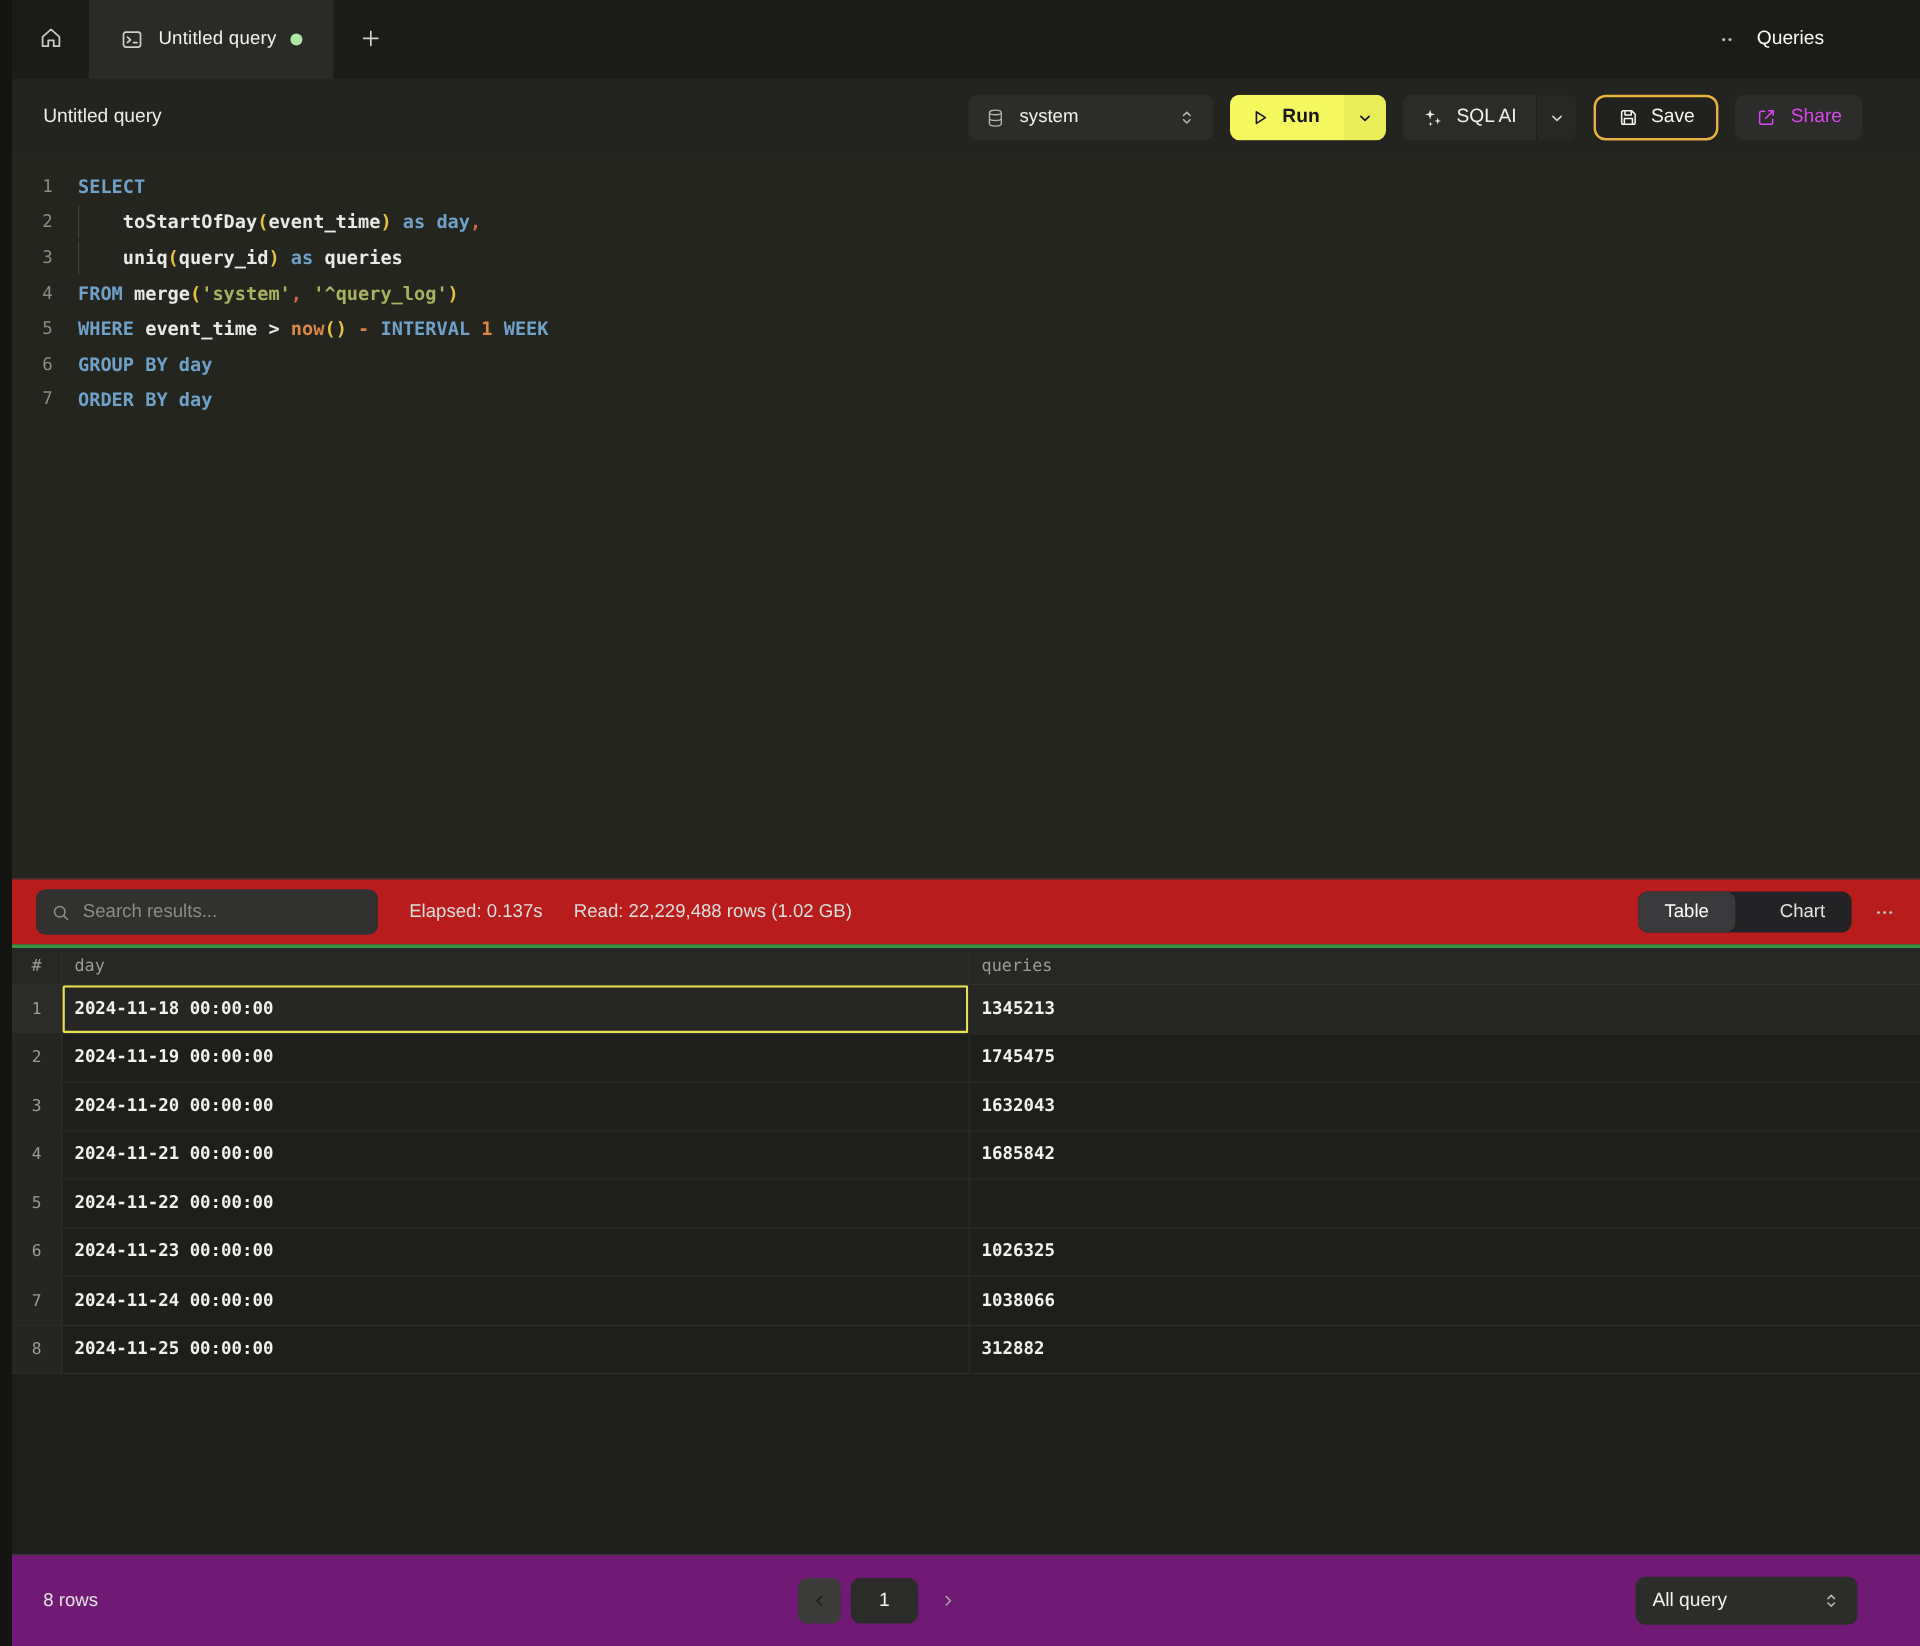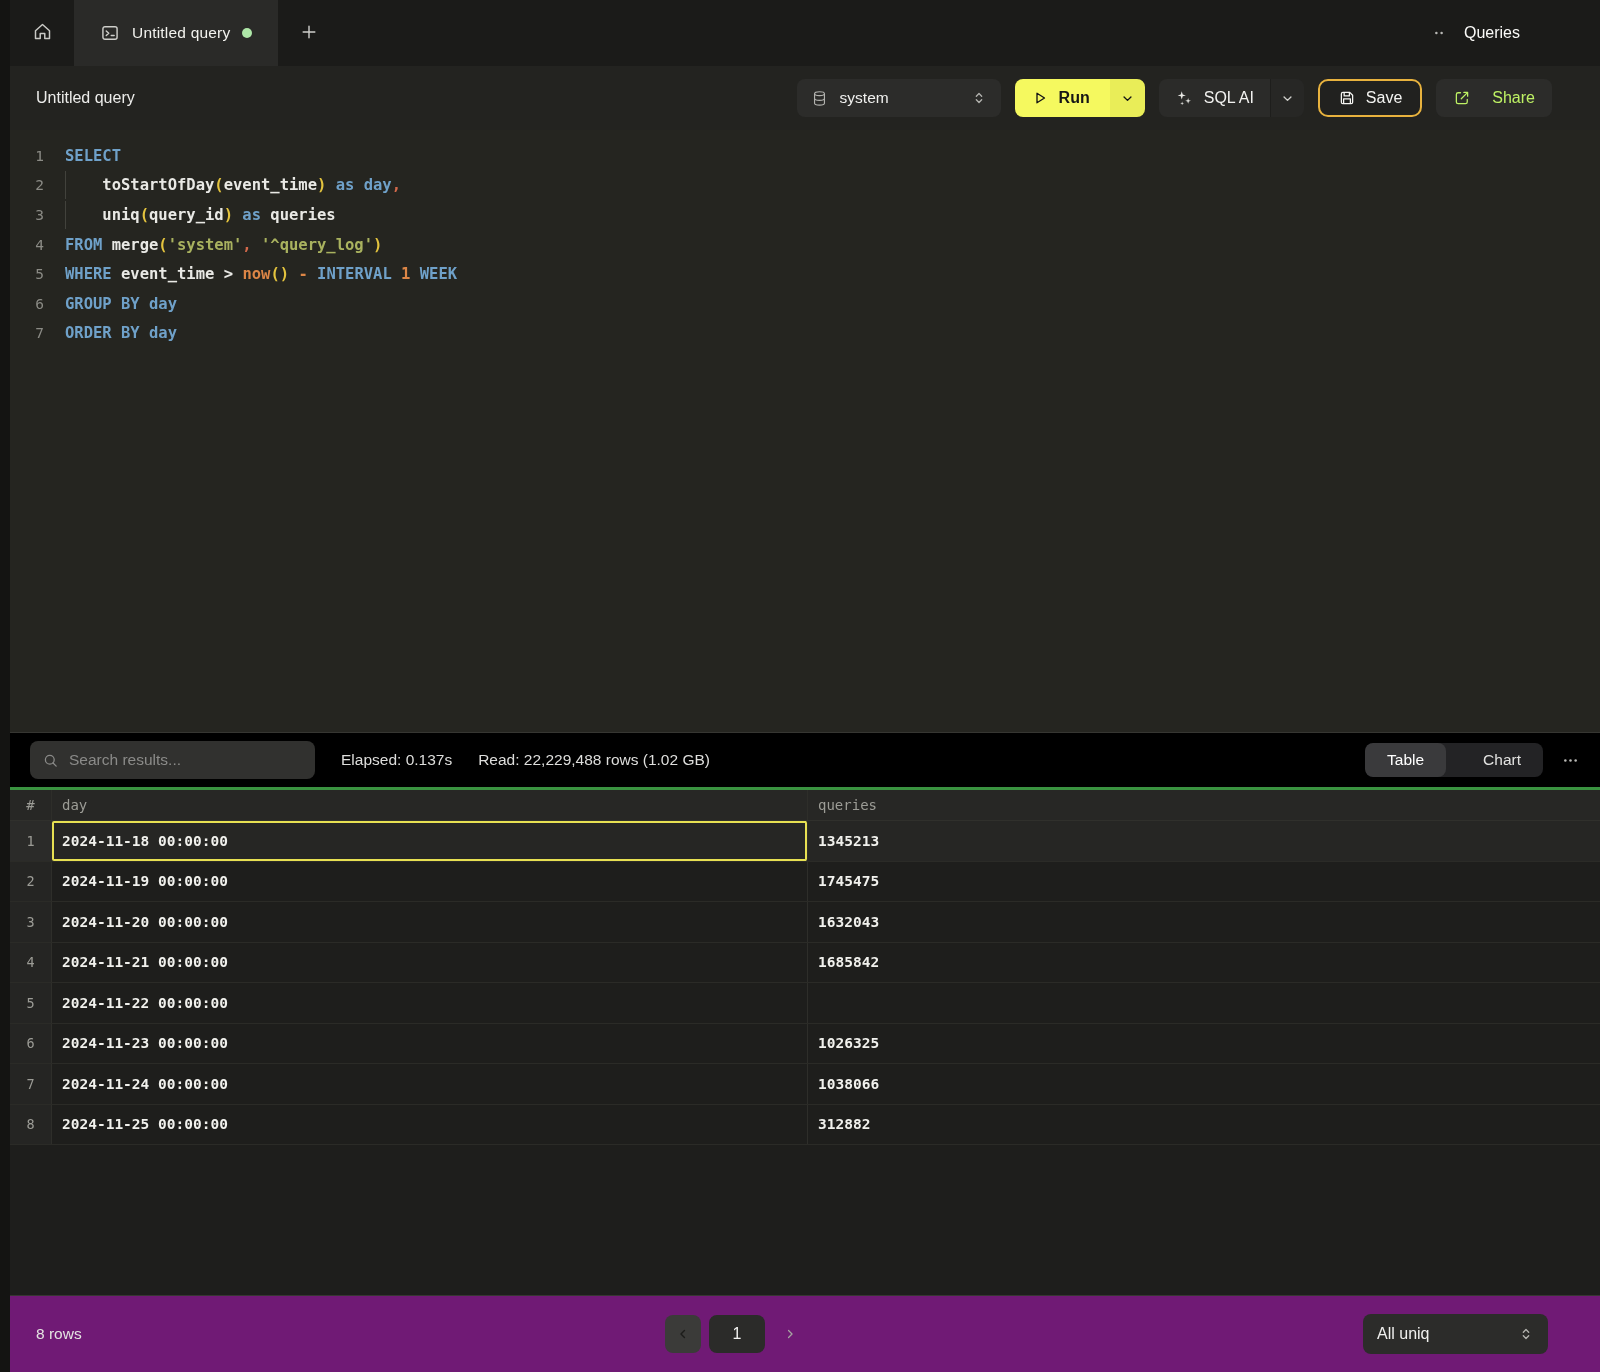--- a/index.html
+++ b/index.html
@@ -29,33 +29,33 @@
   .btn { border:0; cursor:pointer; font-family:inherit; display:flex; align-items:center; border-radius:8px; height:38px; }
   .db-select { background:#2c2c2a; color:#f0f0ee; font-size:15.5px; gap:12px; padding:0 14px; width:204px; }
   .db-select .lbl { flex:1; text-align:left; }
   .db-select svg, .allrows svg { color:#b3b3af; }
   .split { display:flex; border-radius:8px; overflow:hidden; height:38px; }
   .run-main { background:#f5f95f; color:#161616; font-size:16px; font-weight:600; gap:10px; padding:0 20px 0 16px; border-radius:0; }
   .run-caret { background:#e9ed58; color:#161616; padding:0 10px; border-radius:0; }
   .ai-main { background:#2b2b29; color:#f2f2f0; font-size:16px; font-weight:500; gap:11px; padding:0 16px; border-radius:0; }
   .ai-caret { background:#272725; color:#cfcfcb; padding:0 9px; border-radius:0; border-left:1px solid #1e1e1c; }
   .save-btn { background:#21211f; border:2px solid #e8b23e; border-radius:10px; color:#f4f4f2; font-size:16px; font-weight:500; gap:10px; padding:0 18px; }
-  .share-btn { background:#2c2c2a; color:#bef264; font-size:16px; font-weight:500; gap:21px; padding:0 17px; }
+  .share-btn { background:#2c2c2a; color:#d946ef; font-size:16px; font-weight:500; gap:11px; padding:0 17px; }
 
   
   .editor { position:absolute; top:130px; left:0; right:0; height:602px; background:#252520; padding-top:11px; cursor:text; }
   .code-line { display:flex; align-items:center; height:29.6px; }
   .line-num { width:34px; flex:none; text-align:right; color:#8b8b85; font:400 14.5px "DejaVu Sans Mono", monospace; }
   .line-code { margin-left:21px; position:relative; white-space:pre; font:700 15.5px "DejaVu Sans Mono", monospace; }
   .line-code.guide::before { content:''; position:absolute; left:0; top:-5px; bottom:-5px; border-left:1px solid #42423c; }
   .tk-kw{color:#6fa1c9} .tk-id{color:#e9e9e5} .tk-par{color:#e3c33e}
   .tk-str{color:#a9b25f} .tk-num{color:#dd8646} .tk-comma{color:#d3694b} .tk-ws{color:#e9e9e5}
 
   
-  .results-bar { position:absolute; top:732px; left:0; right:0; height:55px; background:#000000; border-top:1px solid #363632; display:flex; align-items:center; padding:0 20px; }
+  .results-bar { position:absolute; top:732px; left:0; right:0; height:55px; background:#b91c1c; border-top:1px solid #363632; display:flex; align-items:center; padding:0 20px; }
   .search-box { display:flex; align-items:center; gap:10px; width:285px; height:38px; background:#31312f; border-radius:8px; padding:0 12px; color:#8b8b89; }
   .search-box input { flex:1; background:transparent; border:0; outline:none; color:#e8e8e6; font-size:15.5px; font-family:inherit; }
   .search-box input::placeholder { color:#8b8b89; }
   .meta { color:#dededc; font-size:15.5px; margin-left:26px; }
   .rb-spacer { flex:1; }
   .segmented { display:flex; background:#232325; border-radius:8px; overflow:hidden; height:34px;gap:15px; }
   .seg { border:0; cursor:pointer; font-family:inherit; font-size:15.5px; padding:0 22px; background:transparent; color:#e2e2e0; }
   .seg.active { background:#3a3a3c; color:#ffffff; border-radius:8px; font-weight:500; }
   .rb-dots { margin-left:18px; }
 
@@ -334,21 +334,21 @@
         <button class="pg-btn pg-page">1</button>
         <button class="pg-btn pg-next">
           <span style="display:flex;">
             <svg width="14" height="14" viewBox="0 0 24 24" fill="none" stroke="currentColor" stroke-width="2.2" stroke-linecap="round" stroke-linejoin="round">
                 <path d="M9.5 6l6 6-6 6"></path>
               </svg>
           </span>
         </button>
       </div>
       <button class="btn allrows">
-        <span>All uniq</span>
+        <span>All query</span>
         <span style="display:flex;">
           <svg width="16" height="16" viewBox="0 0 24 24" fill="none" stroke="currentColor" stroke-width="2" stroke-linecap="round" stroke-linejoin="round">
               <path d="M8 9.3 12 5.3l4 4M8 14.7l4 4 4-4"></path>
             </svg>
         </span>
       </button>
     </footer>
 
   </div>
 </div>

